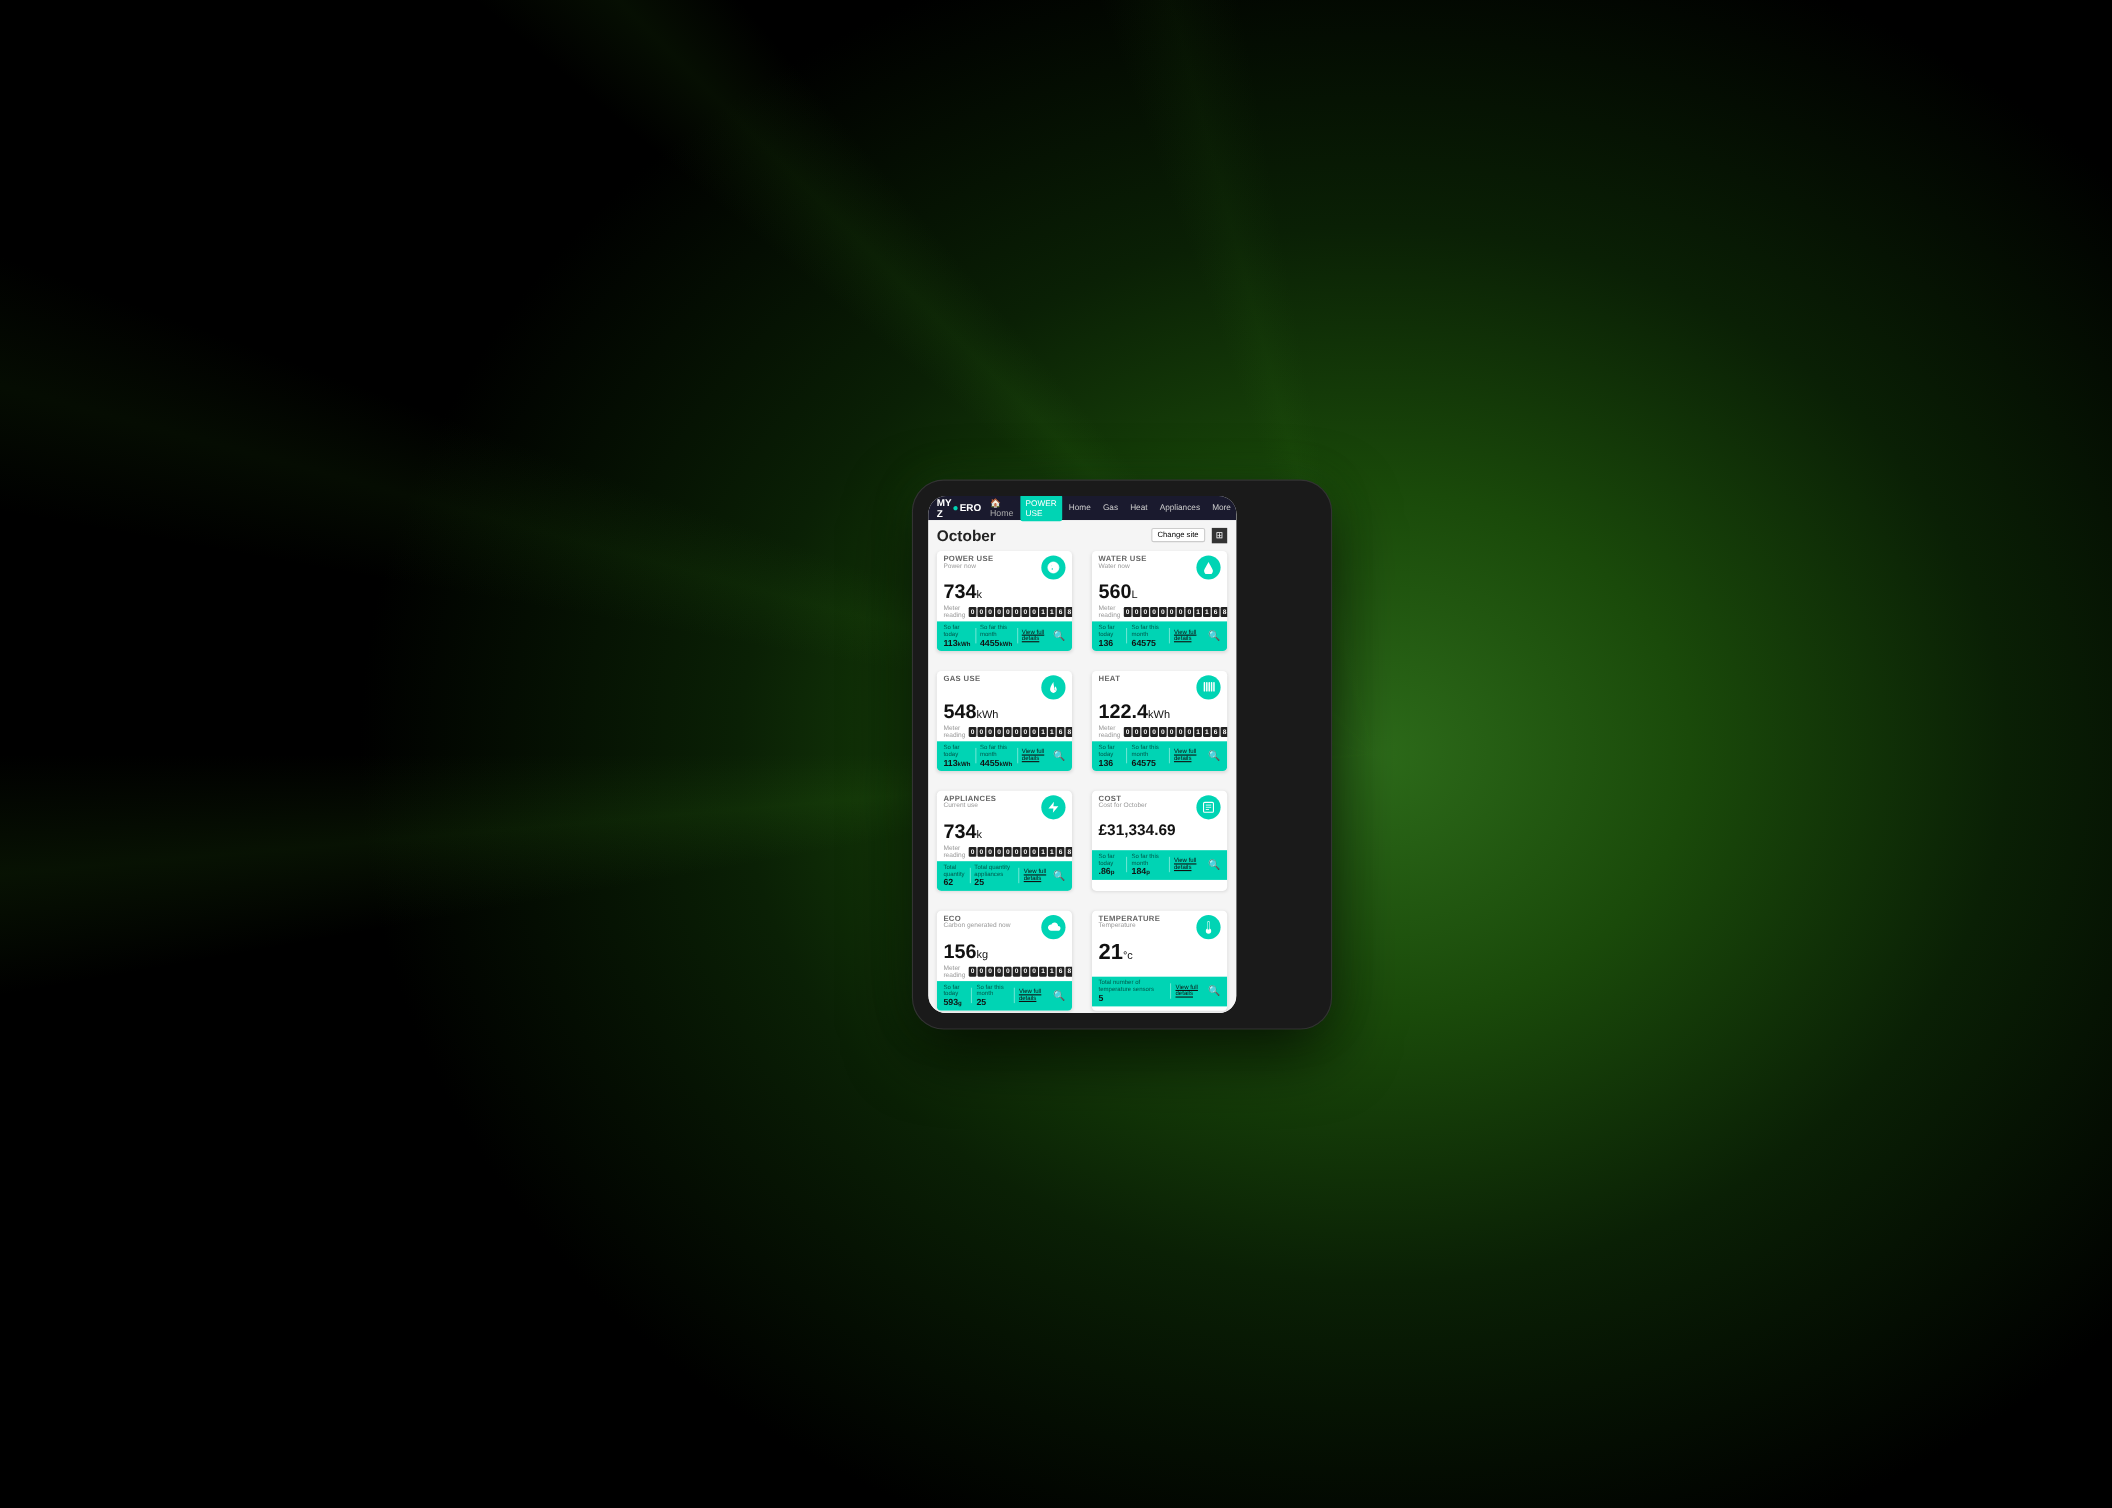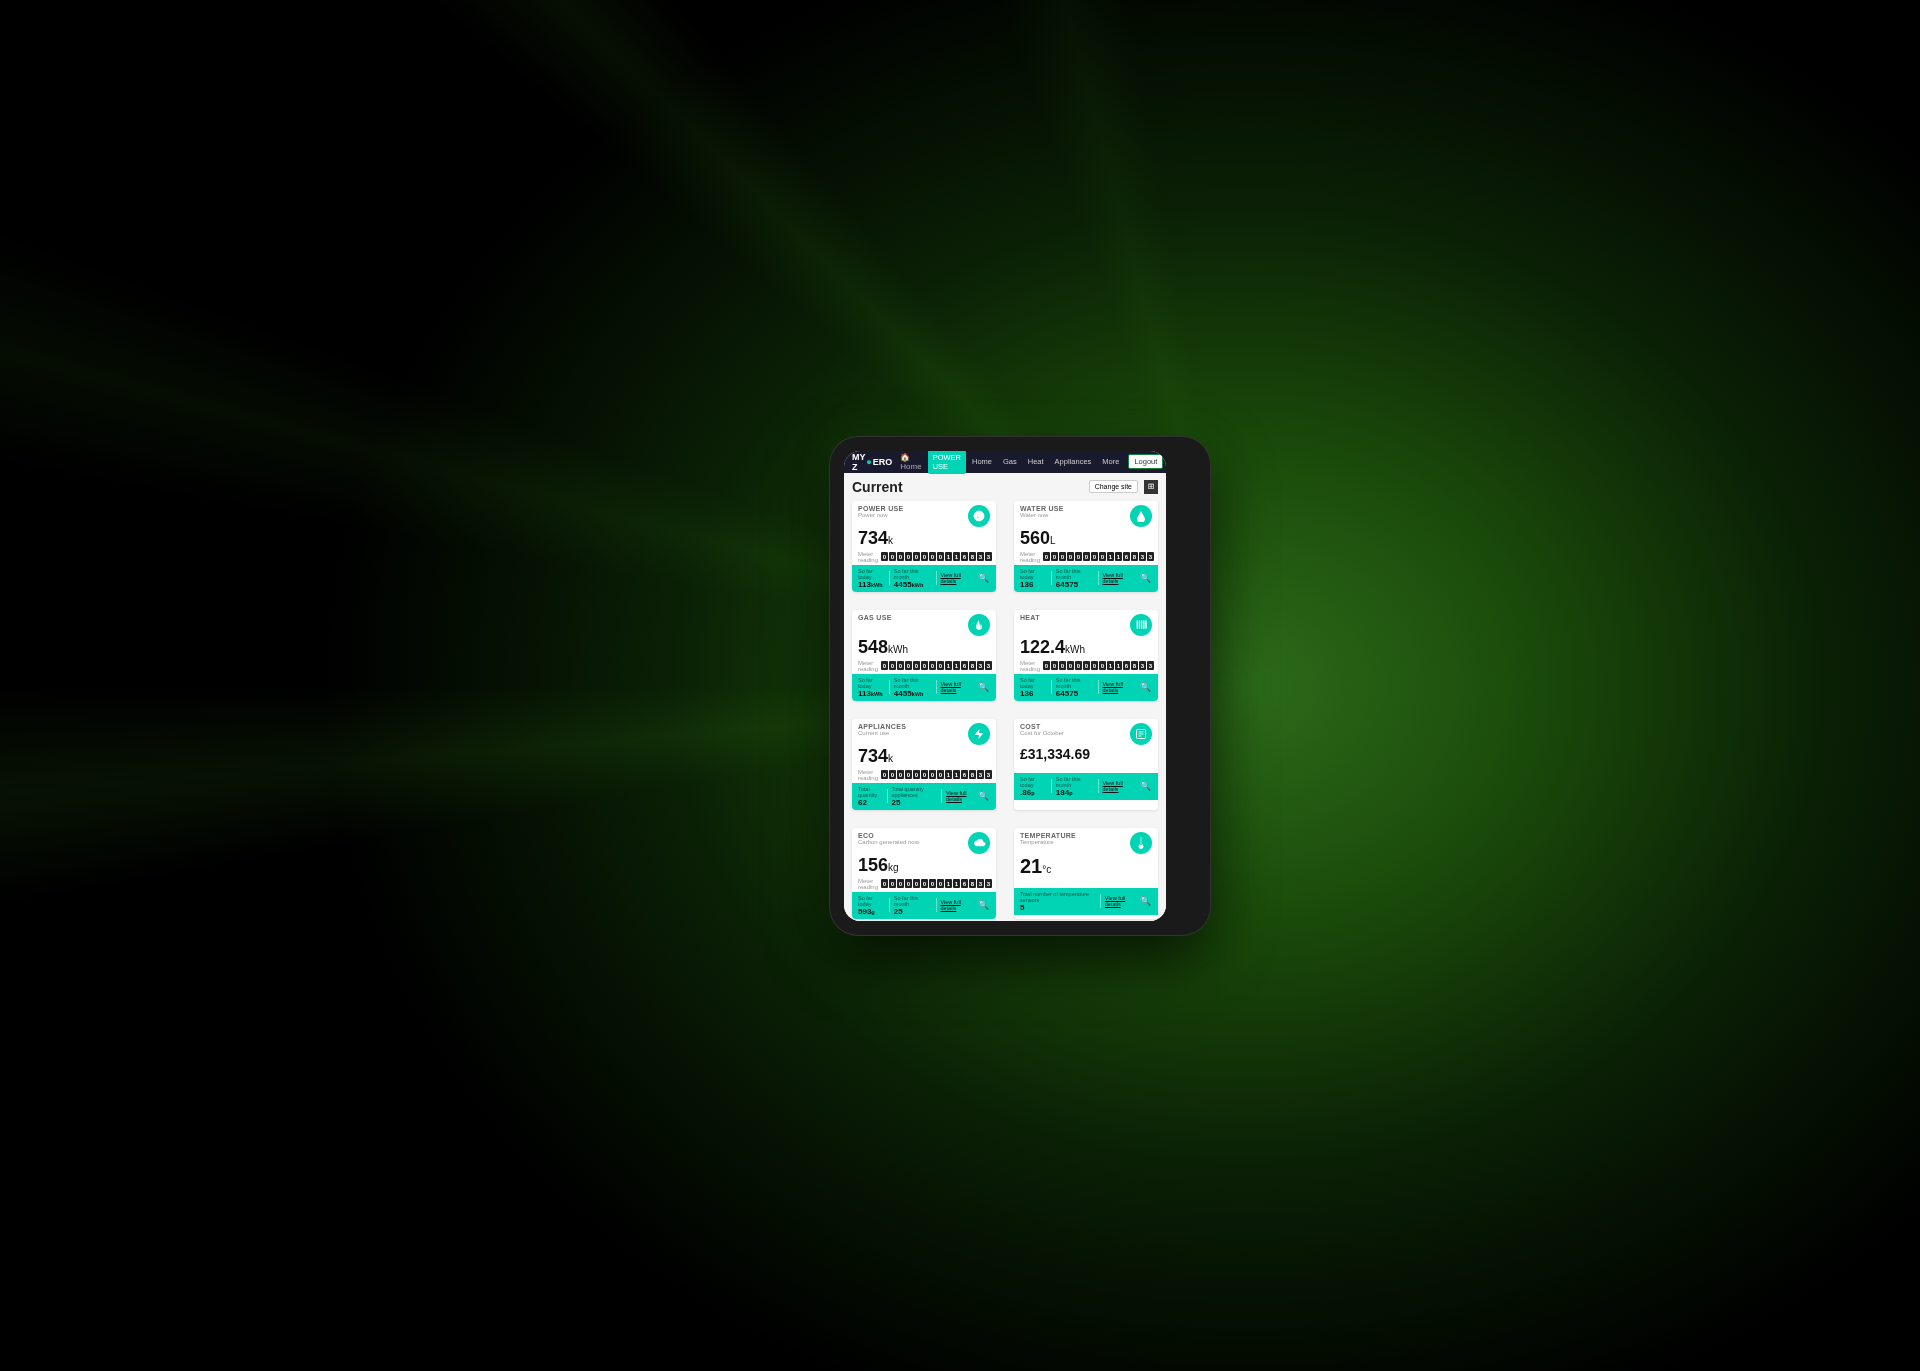--- a/index.html
+++ b/index.html
@@ -50,21 +50,21 @@
         0 0 0 1px #333,
         0 20px 60px rgba(0,0,0,0.8),
         0 0 40px rgba(50,150,30,0.2);
       position: relative;
     }
 
     .tablet-screen {
       background: #ffffff;
       border-radius: 16px;
       overflow: hidden;
-      width: 322px;
+      width: 280px;
       height: 470px;
     }
 
     
     .app {
       font-family: Arial, sans-serif;
       font-size: 10px;
       color: #333;
       height: 100%;
       overflow-y: auto;
@@ -344,21 +344,21 @@
             <div class="nav-item">Gas</div>
             <div class="nav-item">Heat</div>
             <div class="nav-item">Appliances</div>
             <div class="nav-item">More</div>
           </div>
           <button class="nav-logout">Logout</button>
         </nav>
 
         <div class="content">
           <div class="page-header">
-            <h1 class="page-title">Current</h1>
+            <h1 class="page-title">October</h1>
             <div style="display:flex;align-items:center;gap:3px;">
               <button class="change-site-btn">Change site</button>
               <div class="grid-icon">⊞</div>
             </div>
           </div>
 
           <div class="cards-grid">
 
             <div class="card">
               <div class="card-header">

